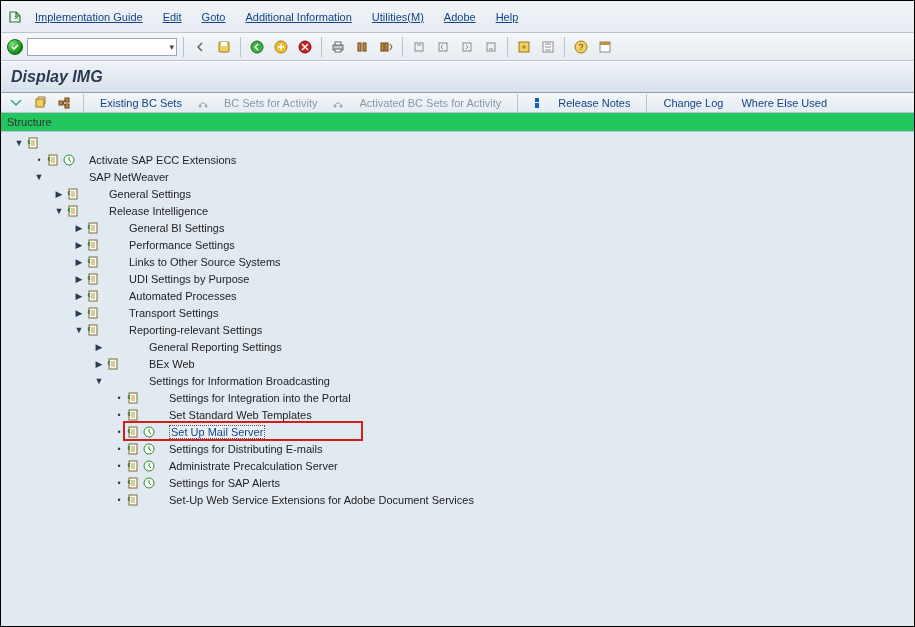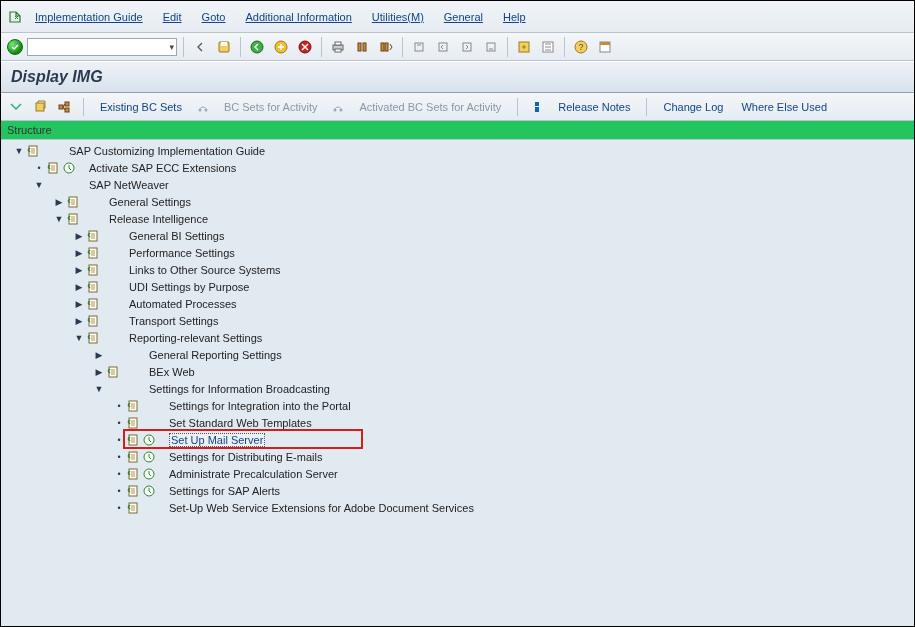--- a/index.html
+++ b/index.html
@@ -75,21 +75,21 @@
     font-size: 16px;
     font-weight: bold;
     font-style: italic;
     color: #2a3a50;
   }
   .subtoolbar {
     display:flex;
     align-items:center;
     background: linear-gradient(#f4f6f8, #e4ecf2);
     border-bottom:1px solid #b8c4d0;
-    height: 28px;
+    height: 20px;
     padding: 0 6px;
     gap: 6px;
   }
   .subtoolbar .link { color:#114488; padding:0 6px; }
   .subtoolbar .link.gray { color:#8898a8; }
   .subtoolbar .sep2 { width:1px; height:18px; background:#b8c4d0; margin:0 4px; }
   .subtoolbar .sm-icon { width:18px;height:18px;display:flex;align-items:center;justify-content:center; }
   .struct-header {
     background:#22c55e;
     border-bottom:1px solid #b8c4d0;
@@ -142,21 +142,21 @@
     <svg width="14" height="14" viewBox="0 0 14 14">
         <path d="M2 2 L8 2 L12 6 L12 12 L2 12 Z M8 2 L8 6 L12 6" fill="none" stroke="#2a7d2a" stroke-width="1.2"></path>
         <path d="M7 6 L10 9 M10 6 L7 9" stroke="#2a7d2a" stroke-width="1"></path>
       </svg>
   </span>
   <span class="menu-item">Implementation Guide</span>
   <span class="menu-item">Edit</span>
   <span class="menu-item">Goto</span>
   <span class="menu-item">Additional Information</span>
   <span class="menu-item">Utilities(M)</span>
-  <span class="menu-item">General</span>
+  <span class="menu-item">Adobe</span>
   <span class="menu-item">Help</span>
 </div>
 
 <div class="toolbar">
   <span class="green-ball">
     <svg width="10" height="10" viewBox="0 0 10 10">
         <path d="M2 5 L4 7 L8 3" stroke="#fff" stroke-width="1.5" fill="none"></path>
       </svg>
   </span>
   <div class="combo">
@@ -331,21 +331,20 @@
       <span style="display:inline-flex;width:38px;align-items:center;">
         <span class="ic doc-ic">
           <svg width="14" height="14">
             <rect x="3" y="2" width="8" height="10" fill="#fff" stroke="#7a6a30"></rect>
             <path d="M5 5 L9 5 M5 7 L9 7 M5 9 L9 9" stroke="#b09838"></path>
             <path d="M2 6 L4 4 M2 6 L4 8" stroke="#2a7d2a" stroke-width="1.2" fill="none"></path>
           </svg>
         </span>
         <span class="ic"></span>
       </span>
-      <span class="label">SAP Customizing Implementation Guide</span>
     </div>
     <div class="row">
       <span class="indent" style="width:32px"></span>
       <span class="toggle">•</span>
       <span style="display:inline-flex;width:38px;align-items:center;">
         <span class="ic doc-ic">
           <svg width="14" height="14">
             <rect x="3" y="2" width="8" height="10" fill="#fff" stroke="#7a6a30"></rect>
             <path d="M5 5 L9 5 M5 7 L9 7 M5 9 L9 9" stroke="#b09838"></path>
             <path d="M2 6 L4 4 M2 6 L4 8" stroke="#2a7d2a" stroke-width="1.2" fill="none"></path>

